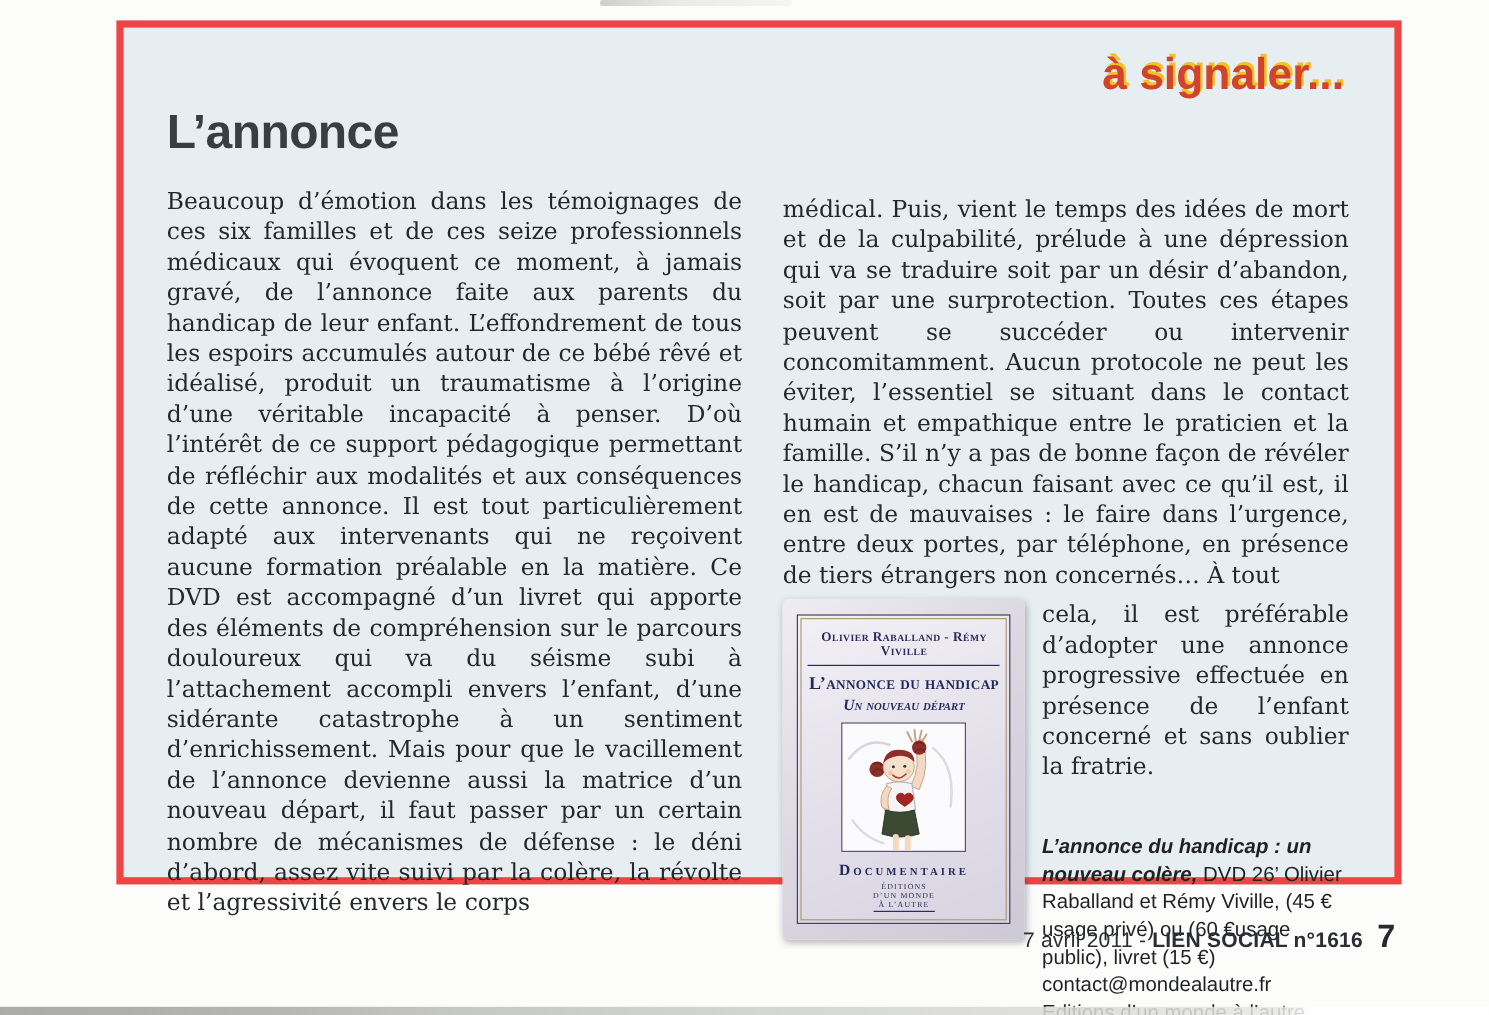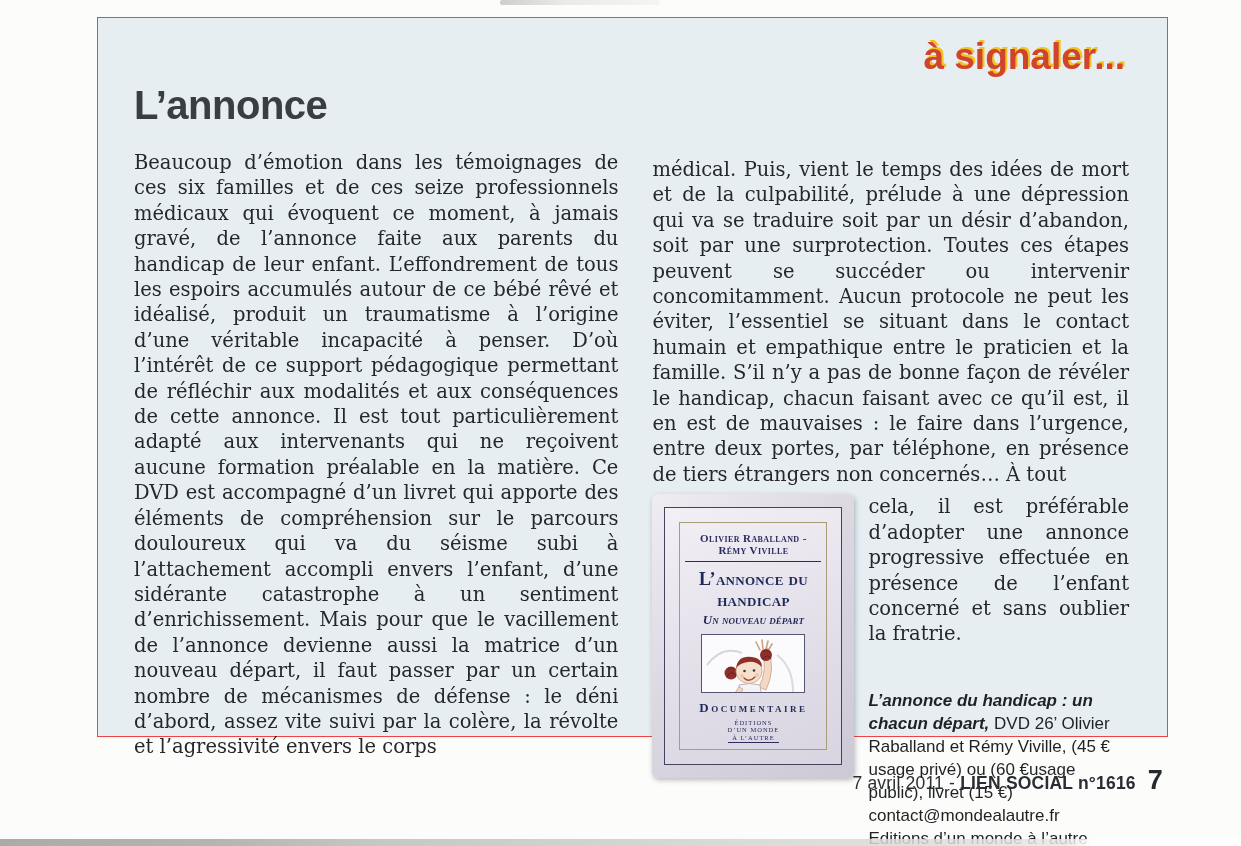--- a/index.html
+++ b/index.html
@@ -23,21 +23,21 @@
     position: absolute; left: 500px; top: 0; width: 160px; height: 5px;
     background: linear-gradient(to right, #a0a0a0, #d8d8d8 40%, #eeeeee);
     opacity: 0.5; border-radius: 2px;
   }
 
   
   .panel {
     position: absolute; left: 97px; top: 17px;
     width: 1071px; height: 720px;
     background: #e6eef2;
-    border: 1px solid #ef4444;
+    border: 6px solid #ef4444;
     padding: 46px 38px 0 36px;
   }
 
   .section-label {
     position: absolute; top: 18px; right: 42px;
     font-size: 37px; font-weight: bold; letter-spacing: 0px;
     color: #d0432c;
     text-shadow: 2px -2px 0 #f0c322;
   }
 
@@ -66,41 +66,41 @@
   .dvd-cover {
     flex: 0 0 202px; height: 284px;
     background: linear-gradient(135deg, #efecf2 0%, #dcd8e2 45%, #ccc8d5 100%);
     border-radius: 6px;
     box-shadow: 1px 2px 5px rgba(60,60,80,0.35);
     padding: 13px 12px;
   }
   .dvd-frame {
     width: 100%; height: 100%;
     border: 1.5px solid #43435f;
-    padding: 14px;
+    padding: 2px;
     background: linear-gradient(160deg, #f2eff5 0%, #e2dee9 60%, #d8d4e0 100%);
   }
   .dvd-frame-inner {
     width: 100%; height: 100%;
     border: 1px solid #a79d78;
     display: flex; flex-direction: column; align-items: center;
     text-align: center; padding: 9px 5px 6px 5px;
   }
   .dvd-authors {
     font-family: "Liberation Serif", serif;
     font-variant: small-caps; font-weight: bold;
     font-size: 11px; letter-spacing: 0.4px;
     color: #2b2b5e;
     border-bottom: 1px solid #2b2b5e;
     padding-bottom: 5px; width: 100%;
   }
   .dvd-title {
     font-family: "Liberation Serif", serif;
     font-variant: small-caps; font-weight: bold;
-    font-size: 18px; letter-spacing: 0.3px;
+    font-size: 15px; letter-spacing: 0.3px;
     color: #1f2a5a; margin-top: 7px;
   }
   .dvd-subtitle {
     font-family: "Liberation Serif", serif;
     font-variant: small-caps; font-weight: bold; font-style: italic;
     font-size: 13px; color: #1f2a5a; margin-top: 1px;
   }
   .dvd-art {
     width: 104px; height: 118px;
     border: 1px solid #55556e;
@@ -225,21 +225,21 @@
                 <span>à l’autre</span>
               </div>
             </div>
           </div>
         </div>
 
         <div class="media-right">
           <p class="body-text wrapped-text" lang="fr">cela, il est préférable d’adopter une annonce progressive effectuée en présence de l’enfant concerné et sans oublier la fratrie.</p>
 
           <div class="caption">
-            <p><span class="caption-lead">L’annonce du handicap : un chacun départ,</span><span> DVD 26’ Olivier Raballand et Rémy Viville, (45 € usage privé) ou (60 €usage public), livret (15 €)</span></p>
+            <p><span class="caption-lead">L’annonce du handicap : un nouveau colère,</span><span> DVD 26’ Olivier Raballand et Rémy Viville, (45 € usage privé) ou (60 €usage public), livret (15 €)</span></p>
             <span class="caption-line">contact@mondealautre.fr</span>
             <span class="caption-line">Editions d’un monde à l’autre</span>
           </div>
         </div>
 
       </div>
     </div>
 
   </div>
 </div>

